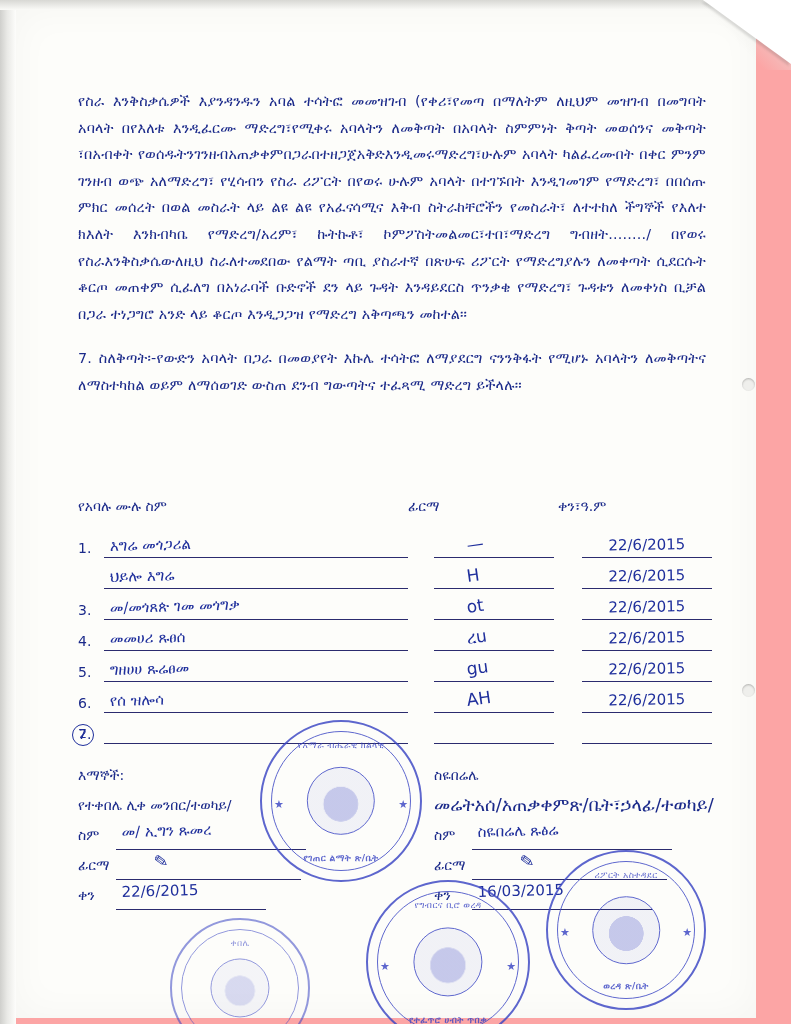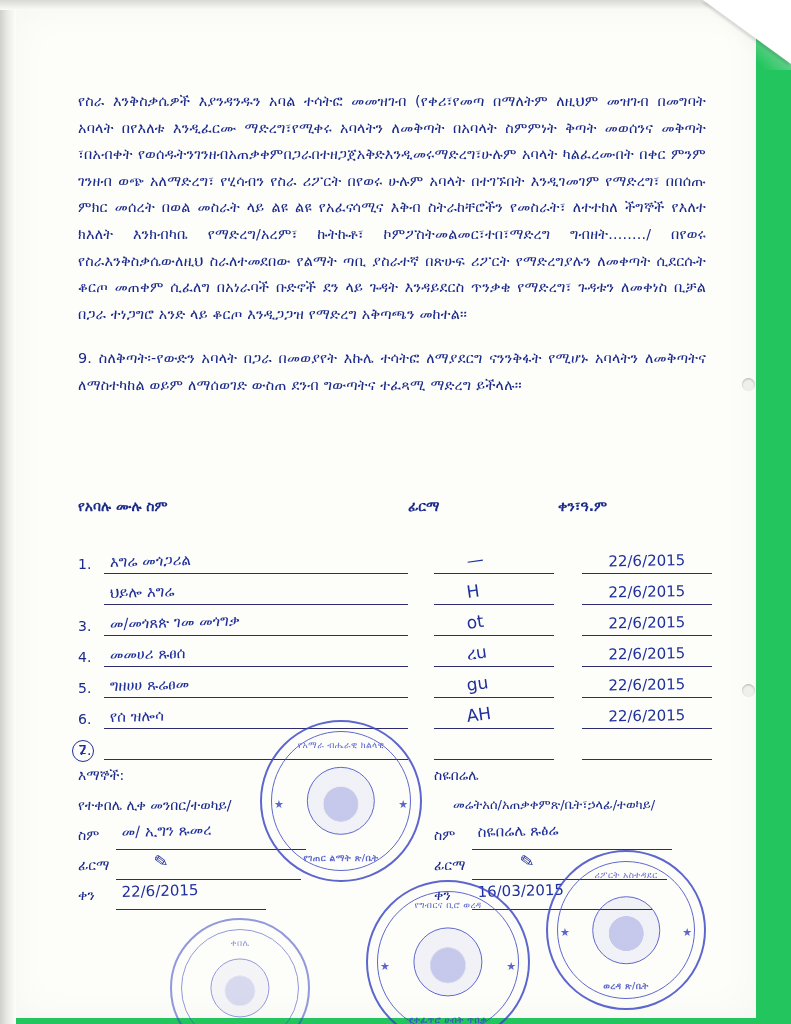--- a/index.html
+++ b/index.html
@@ -8,21 +8,21 @@
     background: #ffffff;
   }
   body {
     font-family: "DejaVu Sans", sans-serif;
   }
   .page {
     position: relative;
     width: 791px;
     height: 1024px;
     overflow: hidden;
-    background: #22c55e;
+    background: #fca5a5;
   }
   
   .sheet {
     position: absolute;
     left: 14px;
     top: 8px;
     width: 742px;
     height: 1010px;
     background: #fdfdfa;
     box-shadow: inset 0 0 40px rgba(0,0,0,0.035);
@@ -93,22 +93,21 @@
     position: absolute;
     left: 78px;
     top: 498px;
     width: 640px;
     color: #1b2a8a;
     font-size: 14px;
   }
   .sig-head {
     display: flex;
     align-items: center;
-    margin-bottom: 28px;
-    font-weight: bold;
+    margin-bottom: 12px;
   }
   .sig-head .c1 { width: 330px; }
   .sig-head .c2 { width: 150px; }
   .sig-head .c3 { width: 150px; }
   .sig-row {
     display: flex;
     align-items: flex-end;
     height: 31px;
   }
   .sig-row .num {
@@ -248,21 +247,21 @@
   <div class="scan-edge-left"></div>
   <div class="scan-edge-top"></div>
   <div class="corner-fold-shadow"></div>
   <div class="corner-fold"></div>
 
   <div class="punch-hole" style="left:742px; top:378px;"></div>
   <div class="punch-hole" style="left:742px; top:684px;"></div>
 
   <div class="body-text">
     <p class="para">የስራ እንቅስቃሴዎች እያንዳንዱን አባል ተሳትፎ መመዝገብ (የቀሪ፣የመጣ በማለትም ለዚህም መዝገብ በመግባት አባላት በየእለቱ እንዲፈርሙ ማድረግ፣የሚቀሩ አባላትን ለመቅጣት በአባላት ስምምነት ቅጣት መወሰንና መቅጣት ፣በአብቀት የወሰዱትንገንዘብአጠቃቀምበጋራበተዘጋጀአቅድእንዲመሩማድረግ፣ሁሉም አባላት ካልፈረሙበት በቀር ምንም ገንዘብ ወጭ አለማድረግ፣ የሂሳብን የስራ ሪፖርት በየወሩ ሁሉም አባላት በተገኙበት እንዲገመገም የማድረግ፣ በበሰጡ ምክር መሰረት በወል መስራት ላይ ልዩ ልዩ የአፈናሳሚና እቅብ ስትራከቸሮችን የመስራት፣ ለተተከለ ችግኞች የእለተ ክእለት እንክብካቤ የማድረግ/አረም፣ ኩትኩቶ፣ ኮምፖስትመልመር፣ተበ፣ማድረግ ግብዘት......../ በየወሩ የስራእንቅስቃሴውለዚህ ስራለተመደበው የልማት ጣቢ ያስራተኛ በጽሁፍ ሪፖርት የማድረግያሉን ለመቀጣት ሲደርሱት ቆርጦ መጠቀም ሲፈለግ በአነራባች ቡድኖች ደን ላይ ጉዳት እንዳይደርስ ጥንቃቄ የማድረግ፣ ጉዳቱን ለመቀነስ ቢቻል በጋራ ተነጋግሮ አንድ ላይ ቆርጦ እንዲጋጋዝ የማድረግ አቅጣጫን መከተል፡፡</p>
-    <p class="para">9. ስለቅጣት፡-የውድን አባላት በጋራ በመወያየት እኩሌ ተሳትፎ ለማያደርግ ናንንቅፋት የሚሆኑ አባላትን ለመቅጣትና ለማስተካከል ወይም ለማሰወገድ ውስጠ ደንብ ግውጣትና ተፈጻሚ ማድረግ ይችላሉ፡፡</p>
+    <p class="para">7. ስለቅጣት፡-የውድን አባላት በጋራ በመወያየት እኩሌ ተሳትፎ ለማያደርግ ናንንቅፋት የሚሆኑ አባላትን ለመቅጣትና ለማስተካከል ወይም ለማሰወገድ ውስጠ ደንብ ግውጣትና ተፈጻሚ ማድረግ ይችላሉ፡፡</p>
   </div>
 
   <div class="sig-area">
     <div class="sig-head">
       <div class="c1">የአባሉ ሙሉ ስም</div>
       <div class="c2">ፊርማ</div>
       <div class="c3">ቀን፣ዓ.ም</div>
     </div>
 
     <div class="sig-row">
@@ -377,21 +376,21 @@
     <div>
       <span class="label-inline">ቀን</span>
       <span class="line-field" style="min-width:150px;">
         <span class="hw">22/6/2015</span>
       </span>
     </div>
   </div>
 
   <div class="bottom-block bl-right">
     <div>ስዬበሬሌ</div>
-    <div style="font-size:13px;margin-left:19px;">መሬትአሰ/አጠቃቀምጽ/ቤት፣ኃላፊ/ተወካይ/</div>
+    <div style="font-size:18px;">መሬትአሰ/አጠቃቀምጽ/ቤት፣ኃላፊ/ተወካይ/</div>
     <div>
       <span class="label-inline">ስም</span>
       <span class="line-field" style="min-width:200px;">
         <span class="hw">ስዬበሬሌ ጹፅሬ</span>
       </span>
     </div>
     <div>
       <span class="label-inline">ፊርማ</span>
       <span class="line-field" style="min-width:195px;">
         <span class="hw mark" style="left:50px;">✎</span>

